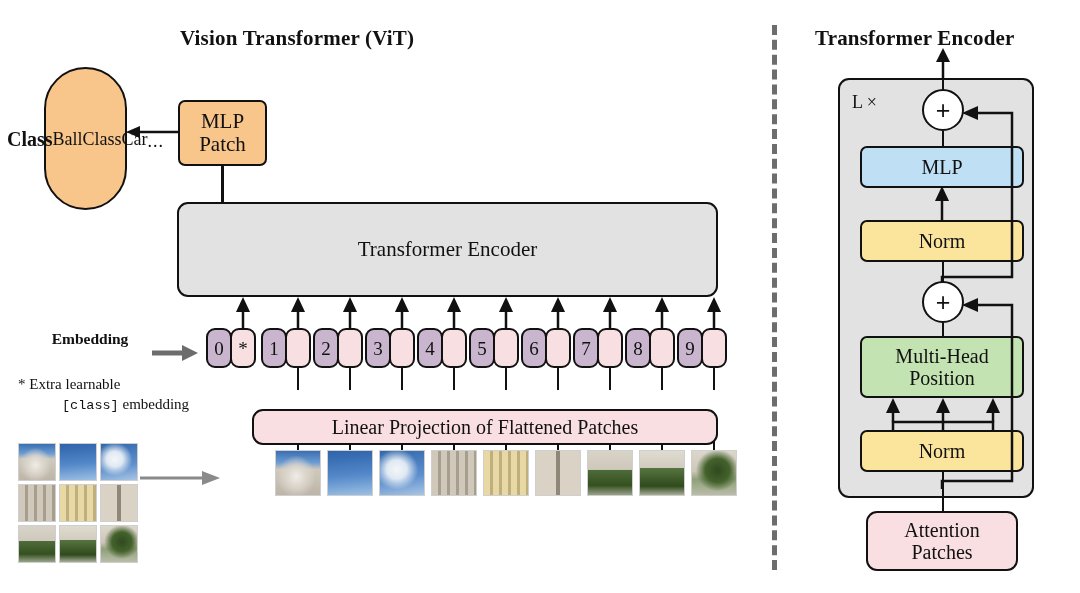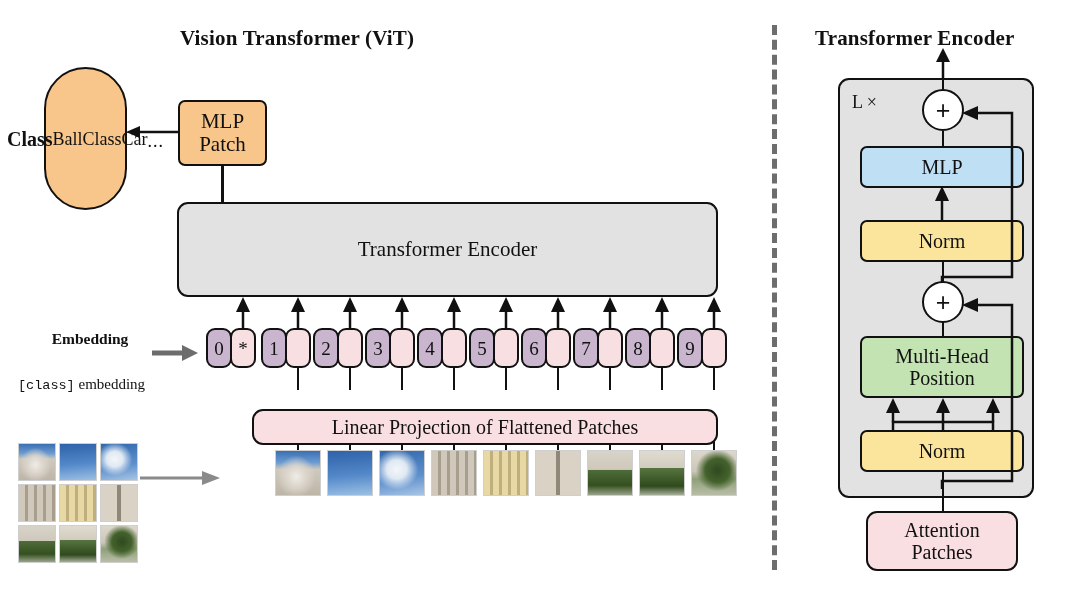--- a/index.html
+++ b/index.html
@@ -37,21 +37,21 @@
   .mlp-head{font-size:21px;flex-direction:column;line-height:1.1;}
   .tf-enc-box{font-size:21px;}
   .linproj{font-size:20px;margin-top:19px;}
 
   
   .lbl-bold{
     font-weight:bold;font-size:15.5px;text-align:center;line-height:1.18;
     white-space:nowrap;
   }
   .lbl-note{font-size:15px;line-height:1.3;}
-  .mono{font-family:"Liberation Mono","DejaVu Sans Mono",monospace;font-size:13.5px;}
+  .mono{font-family:"Liberation Mono","DejaVu Sans Mono",monospace;font-size:13.5px;margin-left:44px;}
 
   
   .tok-num{
     box-sizing:border-box;border:2.5px solid #111;border-radius:9px;
     display:flex;align-items:center;justify-content:center;
     font-size:19px;line-height:1;
   }
   .tok-pos{
     box-sizing:border-box;border:2.5px solid #111;border-radius:9px;
     display:flex;align-items:center;justify-content:center;
@@ -128,20 +128,21 @@
 
 <div class="abs box r10 tf-enc-box" style="left:177px;top:202px;width:541px;height:95px;background:#E2E2E2;">
   <span>Transformer Encoder</span>
 </div>
 
 <div class="abs lbl-bold" style="left:6px;top:330px;width:168px;">
   <div>Embedding</div>
 </div>
 
 <div class="abs lbl-note" style="left:18px;top:375px;width:180px;">
+  <div>* Extra learnable</div>
   <div>
     <span class="mono">[class]</span><span> embedding</span>
   </div>
 </div>
 
 <svg class="abs" style="left:152px;top:344px;width:48px;height:18px;">
   <line x1="0" y1="9" x2="30" y2="9" stroke="#6d6d6d" stroke-width="5"></line>
   <polygon points="30,1 46,9 30,17" fill="#6d6d6d"></polygon>
 </svg>
 

